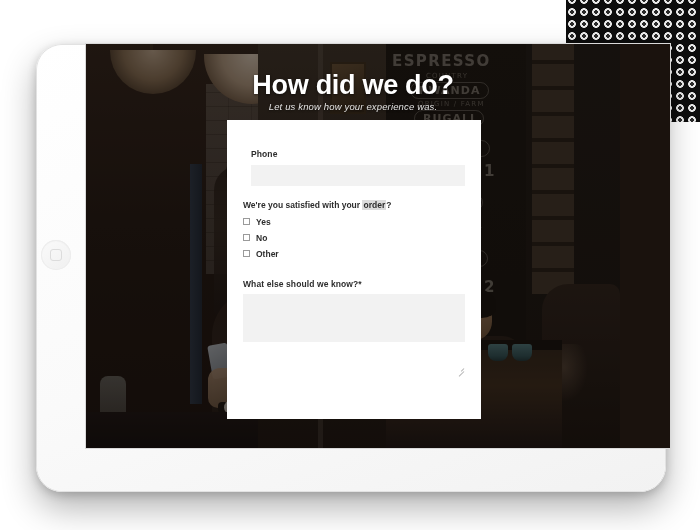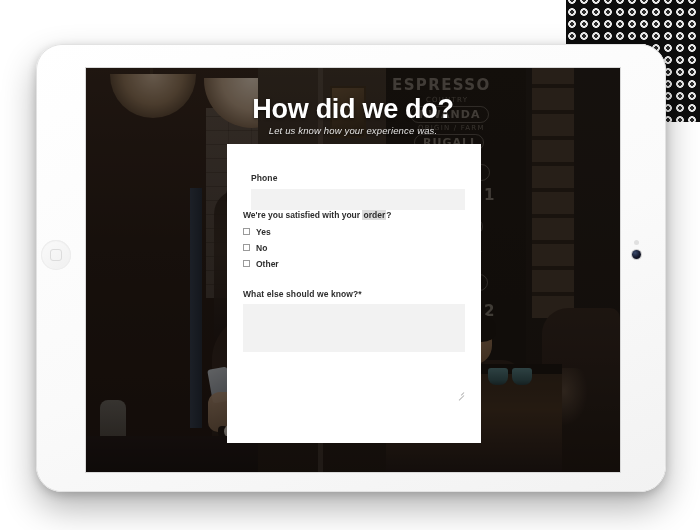--- a/index.html
+++ b/index.html
@@ -84,22 +84,22 @@
     position: absolute;
     left: 634px; top: 240px;
     width: 5px; height: 5px;
     border-radius: 50%;
     background: #e0e0e0;
   }
 
   
   #screen {
     position: absolute;
-    left: 86px; top: 68px;
-    width: 534px; height: 404px;
+    left: 86px; top: 44px;
+    width: 584px; height: 404px;
     overflow: hidden;
     background: #a16207;
     box-shadow: 0 0 0 1px #d9d9d9;
   }
 
   
   #photo { position: absolute; inset: 0; background: #241a13; }
   .ph { position: absolute; }
 
   
@@ -338,21 +338,21 @@
     font-family: "Liberation Sans", sans-serif;
     font-size: 9px;
     color: #333;
     padding: 0 5px;
   }
   #row-name-email { display: flex; gap: 14px; }
   #row-name-email > div { flex: 1; }
 
   #phone-block { margin-top: 13px; margin-left: 8px; }
 
-  #satisfied-block { }
+  #satisfied-block { margin-top: 14px; }
   #satisfied-question {
     font-size: 8.5px;
     font-weight: 700;
     color: #2d2d2d;
     margin-bottom: 7px;
   }
   #satisfied-question .misspell {
     background: #dcdcdc;
     padding: 0 1px;
   }

